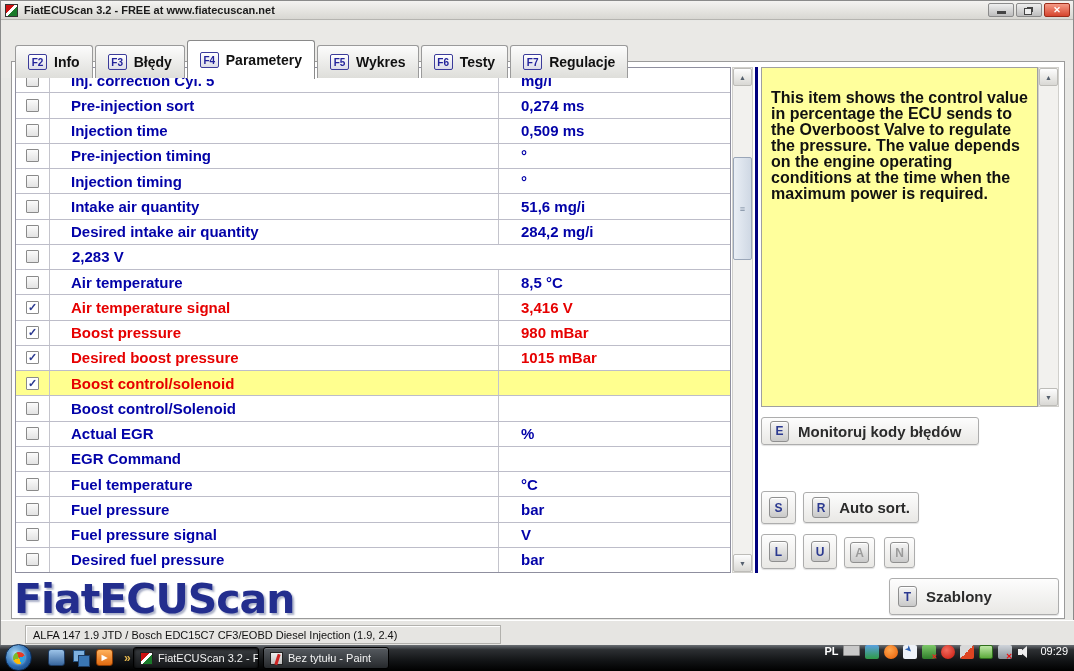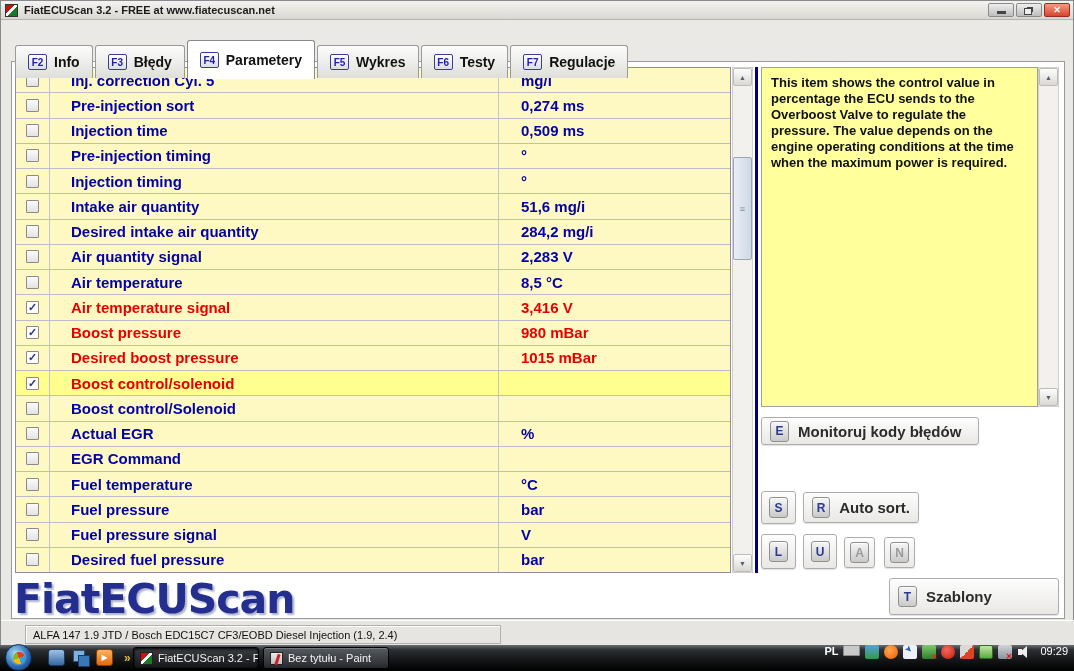--- a/index.html
+++ b/index.html
@@ -40,21 +40,21 @@
     border:1px solid #3b3b9a; border-radius:2px;
     background:linear-gradient(#ffffff,#dcdce8); }
   .tab .tlabel { font-size:14px; font-weight:bold; color:#111; }
 
   
   #content { position:absolute; left:10px; top:60px; width:1054px; height:558px;
     background:#fff; border:1px solid #9a9a9a; }
 
   
   #ptable { position:absolute; left:14px; top:66px; width:716px; height:506px;
-    border:1px solid #8f8f9f; display:flex; flex-direction:column; background:#fef9c3; }
+    border:1px solid #8f8f9f; display:flex; flex-direction:column; background:#ffffff; }
   .trow { flex:1; display:flex; border-bottom:1px solid #bdbdc9; cursor:default; }
   .trow:last-child { border-bottom:none; }
   .cbcell { width:34px; border-right:1px solid #c4c4cc; display:flex;
     align-items:center; justify-content:center; }
   .ncell { width:449px; border-right:1px solid #c4c4cc; display:flex;
     align-items:center; padding-left:21px; font-size:15px; font-weight:bold;
     color:#0202A8; white-space:nowrap; overflow:hidden; }
   .vcell { flex:1; display:flex; align-items:center; padding-left:22px;
     font-size:15px; font-weight:bold; color:#0202A8; white-space:nowrap; }
   .trow.red .ncell, .trow.red .vcell { color:#E60000; }
@@ -80,22 +80,22 @@
   #table-scroll { left:731px; top:66px; height:506px; }
   #table-scroll .sthumb { top:89px; height:103px; }
   #info-scroll { left:1037px; top:66px; height:340px; }
 
   
   #splitter { position:absolute; left:754px; top:66px; width:3px; height:506px;
     background:#00007E; }
 
   
   #info-box { position:absolute; left:760px; top:66px; width:277px; height:340px;
-    background:#FFFF9C; border:1px solid #a0a0a0; padding:7px 9px;
-    font-size:13px; font-weight:bold; color:#111; line-height:16px; }
+    background:#FFFF9C; border:1px solid #a0a0a0; padding:22px 9px;
+    font-size:16px; font-weight:bold; color:#111; line-height:16px; }
 
   .push { position:absolute; display:flex; align-items:center; gap:9px;
     padding:0 8px; background:linear-gradient(#fdfdfd,#e9e8e5);
     border:1px solid #adadad; border-radius:3px; cursor:default;
     box-shadow:0 1px 1px rgba(0,0,0,.12); }
   .keycap { display:flex; align-items:center; justify-content:center;
     width:19px; height:21px; border:1px solid #8f8f8f; border-radius:3px;
     background:linear-gradient(#f6f6f6,#c9c9c9); box-shadow:inset 0 1px 0 #fff;
     color:#2b3990; font-weight:bold; font-size:12px; }
   .keycap.dis { color:#9a9a9a; }
@@ -285,21 +285,20 @@
         <div class="cbcell">
           <span class="cb"></span>
         </div>
         <div class="ncell">Desired intake air quantity</div>
         <div class="vcell">284,2 mg/i</div>
       </div>
       <div class="trow">
         <div class="cbcell">
           <span class="cb"></span>
         </div>
-        <div class="ncell">Air quantity signal</div>
         <div class="vcell">2,283 V</div>
       </div>
       <div class="trow">
         <div class="cbcell">
           <span class="cb"></span>
         </div>
         <div class="ncell">Air temperature</div>
         <div class="vcell">8,5 °C</div>
       </div>
       <div class="trow red">

